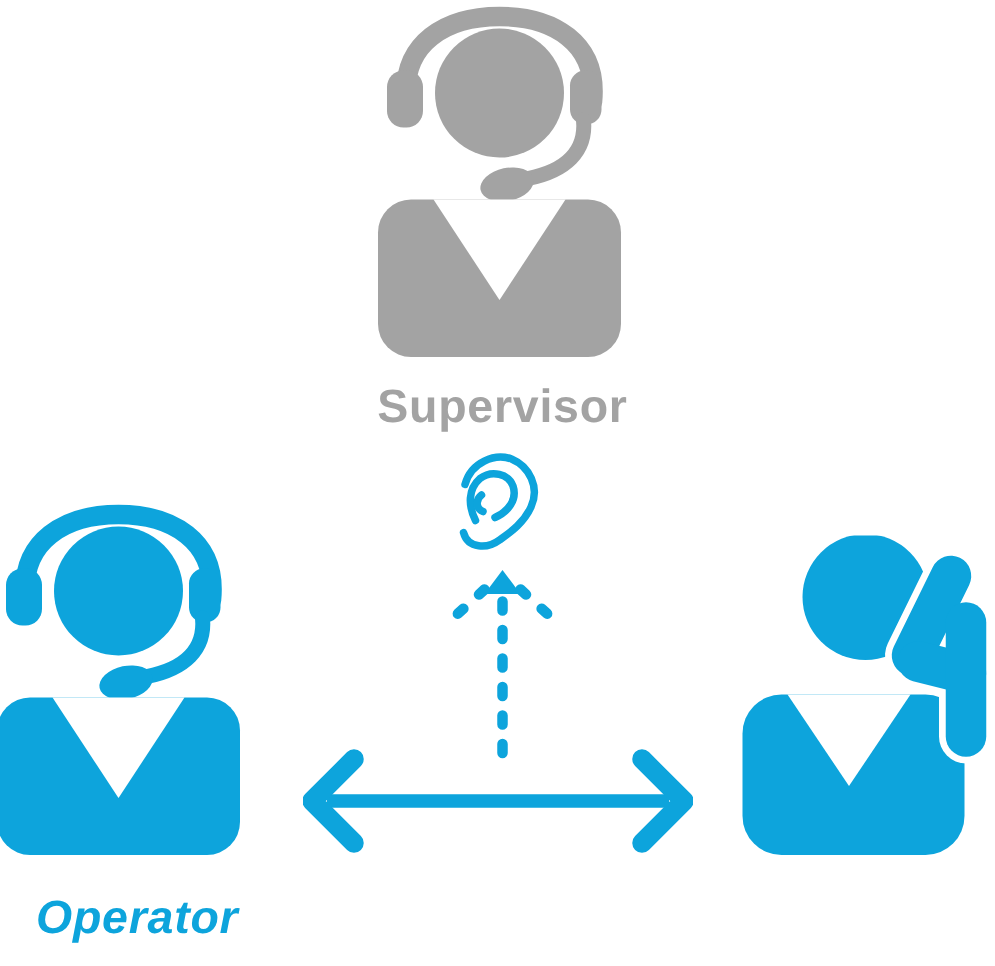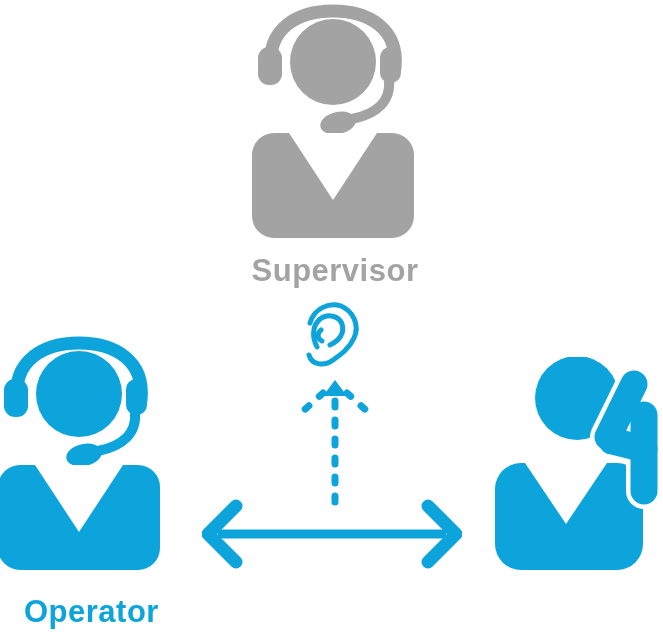--- a/index.html
+++ b/index.html
@@ -1,21 +1,21 @@
 <!DOCTYPE html>
 <html style="--gray: #a3a3a3; --blue: #0da4dc; --bg: #ffffff;"><head>
 <meta charset="utf-8">
 <style>
   html,body{margin:0;padding:0;}
   body{font-family:"Liberation Sans","DejaVu Sans",sans-serif;background:#fff;}
   .canvas{position:relative;width:663px;height:644px;background:var(--bg,#fff);overflow:hidden;}
   .abs{position:absolute;}
   .node-label{font-weight:700;font-size:31px;letter-spacing:.5px;white-space:nowrap;}
   .gray{color:var(--gray,#a3a3a3);}
-  .blue{color:var(--blue,#0da4dc);}
+  .blue{color:var(--blue,#0da4dc);font-style:italic;}
   svg{display:block;}
 </style>
 </head>
 <body>
 
 <div class="canvas">
 
   <div class="abs gray" style="left:250px;top:2px;">
     <svg width="166" height="236" viewBox="0 0 166 236">
 

